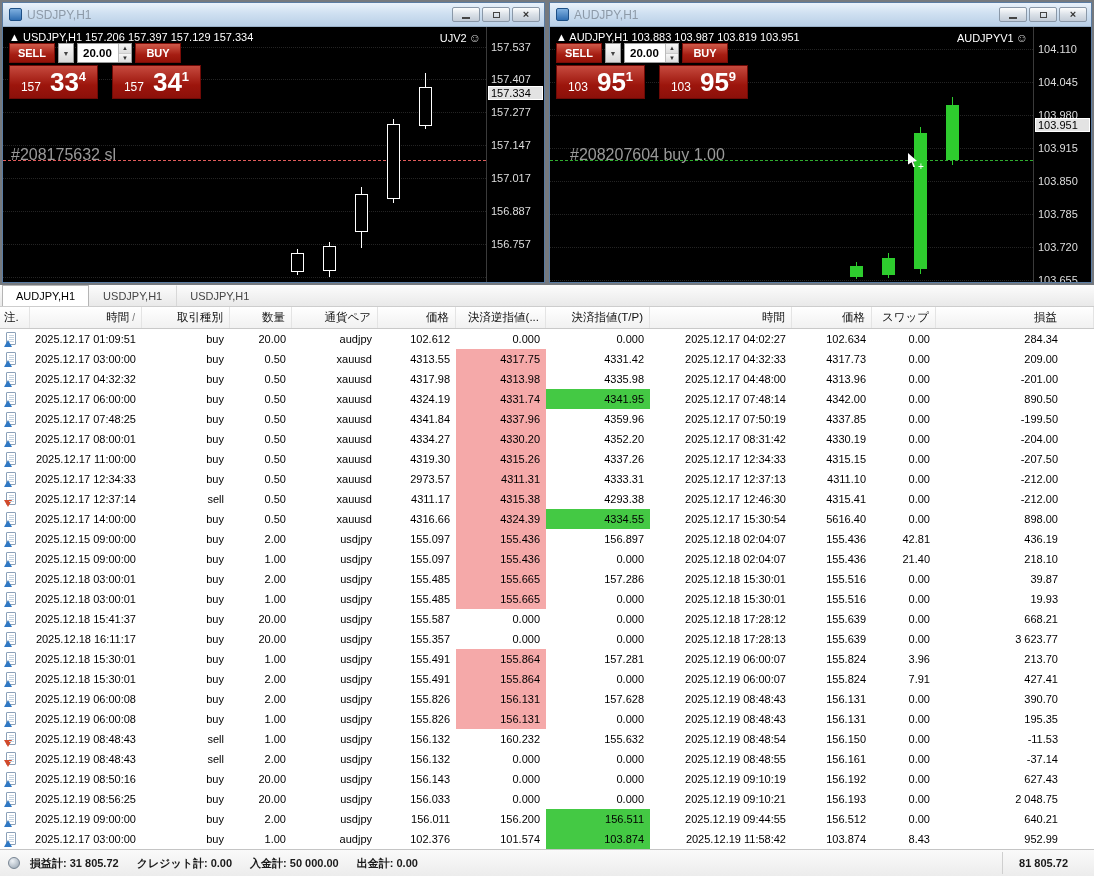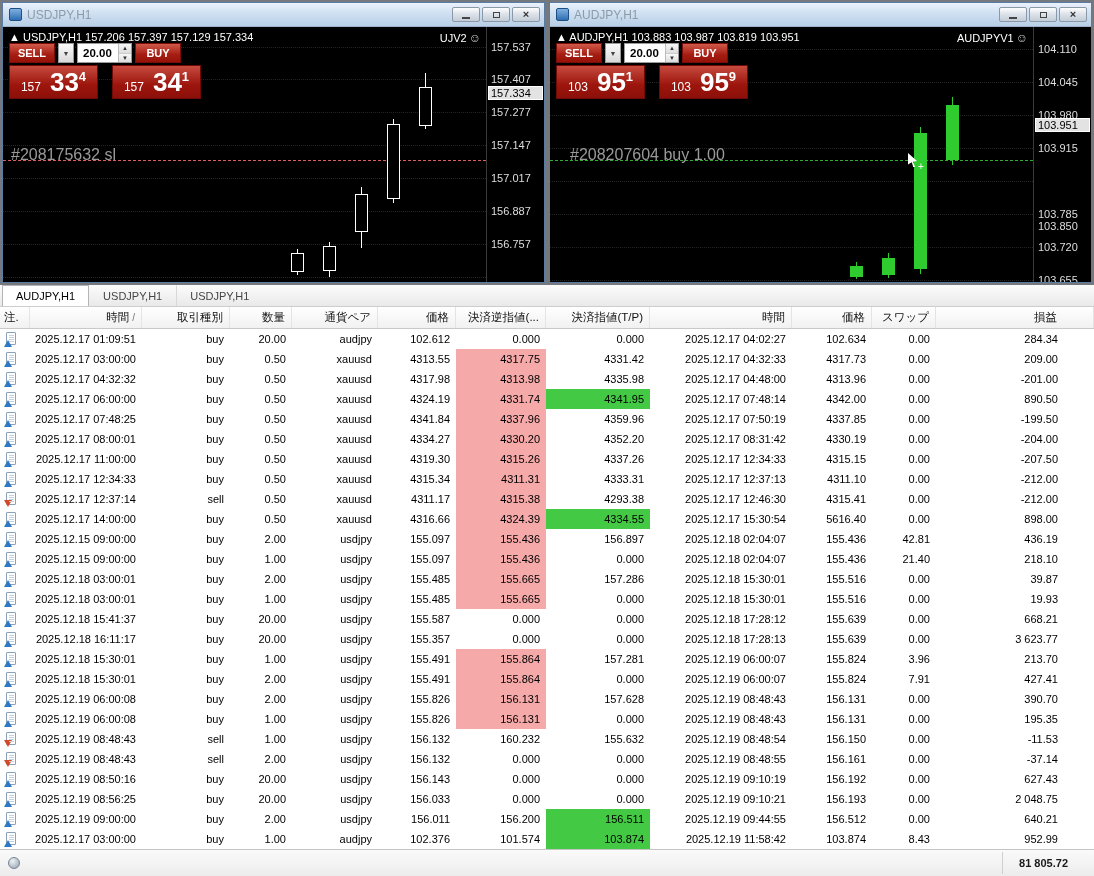--- a/index.html
+++ b/index.html
@@ -281,21 +281,21 @@
         <div class="cursor">
           <div class="cursor-arrow"></div>
           <div class="cursor-plus">+</div>
         </div>
         <div class="price-axis">
           <div class="price-box">103.951</div>
         <div class="axis-label" style="top: 17px;">104.110</div>
             <div class="axis-label" style="top: 50px;">104.045</div>
             <div class="axis-label" style="top: 83px;">103.980</div>
             <div class="axis-label" style="top: 116px;">103.915</div>
-            <div class="axis-label" style="top: 149px; margin-top: 45px;">103.850</div>
+            <div class="axis-label" style="top: 149px;">103.850</div>
             <div class="axis-label" style="top: 182px;">103.785</div>
             <div class="axis-label" style="top: 215px;">103.720</div>
             <div class="axis-label" style="top: 248px;">103.655</div>
           </div>
       <div class="wick" style="left: 306px; top: 235px; height: 17px;"></div>
           <div class="cbody" style="left: 300px; top: 239px; height: 11px;"></div>
           <div class="wick" style="left: 338px; top: 226px; height: 25px;"></div>
           <div class="cbody" style="left: 332px; top: 231px; height: 17px;"></div>
           <div class="wick" style="left: 370px; top: 100px; height: 147px;"></div>
           <div class="cbody" style="left: 364px; top: 106px; height: 136px;"></div>
@@ -423,21 +423,21 @@
         <div class="tcell">4315.15</div>
         <div class="tcell">0.00</div>
         <div class="tcell">-207.50</div>
       </div>
       <div class="trow cols">
         <div class="tcell c-icon"><span class="doc buy"><span class="flag"></span></span></div>
         <div class="tcell">2025.12.17 12:34:33</div>
         <div class="tcell">buy</div>
         <div class="tcell">0.50</div>
         <div class="tcell">xauusd</div>
-        <div class="tcell">4315.34</div>
+        <div class="tcell">2973.57</div>
         <div class="tcell hl-pink">4311.31</div>
         <div class="tcell">4333.31</div>
         <div class="tcell">2025.12.17 12:37:13</div>
         <div class="tcell">4311.10</div>
         <div class="tcell">0.00</div>
         <div class="tcell">-212.00</div>
       </div>
       <div class="trow cols">
         <div class="tcell c-icon"><span class="doc sell"><span class="flag"></span></span></div>
         <div class="tcell">2025.12.17 12:37:14</div>
@@ -687,15 +687,21 @@
         <div class="tcell hl-green">103.874</div>
         <div class="tcell">2025.12.19 11:58:42</div>
         <div class="tcell">103.874</div>
         <div class="tcell">8.43</div>
         <div class="tcell">952.99</div>
       </div>
     </div>
 
   <div class="statusbar">
     <span class="sb-icon"></span>
+    <span class="sb-items">
+        <span class="sb-item">損益計: 31 805.72</span>
+        <span class="sb-item">クレジット計: 0.00</span>
+        <span class="sb-item">入金計: 50 000.00</span>
+        <span class="sb-item">出金計: 0.00</span>
+      </span>
     <span class="sb-right">81 805.72</span>
   </div>
 </div>
 
 </body></html>

